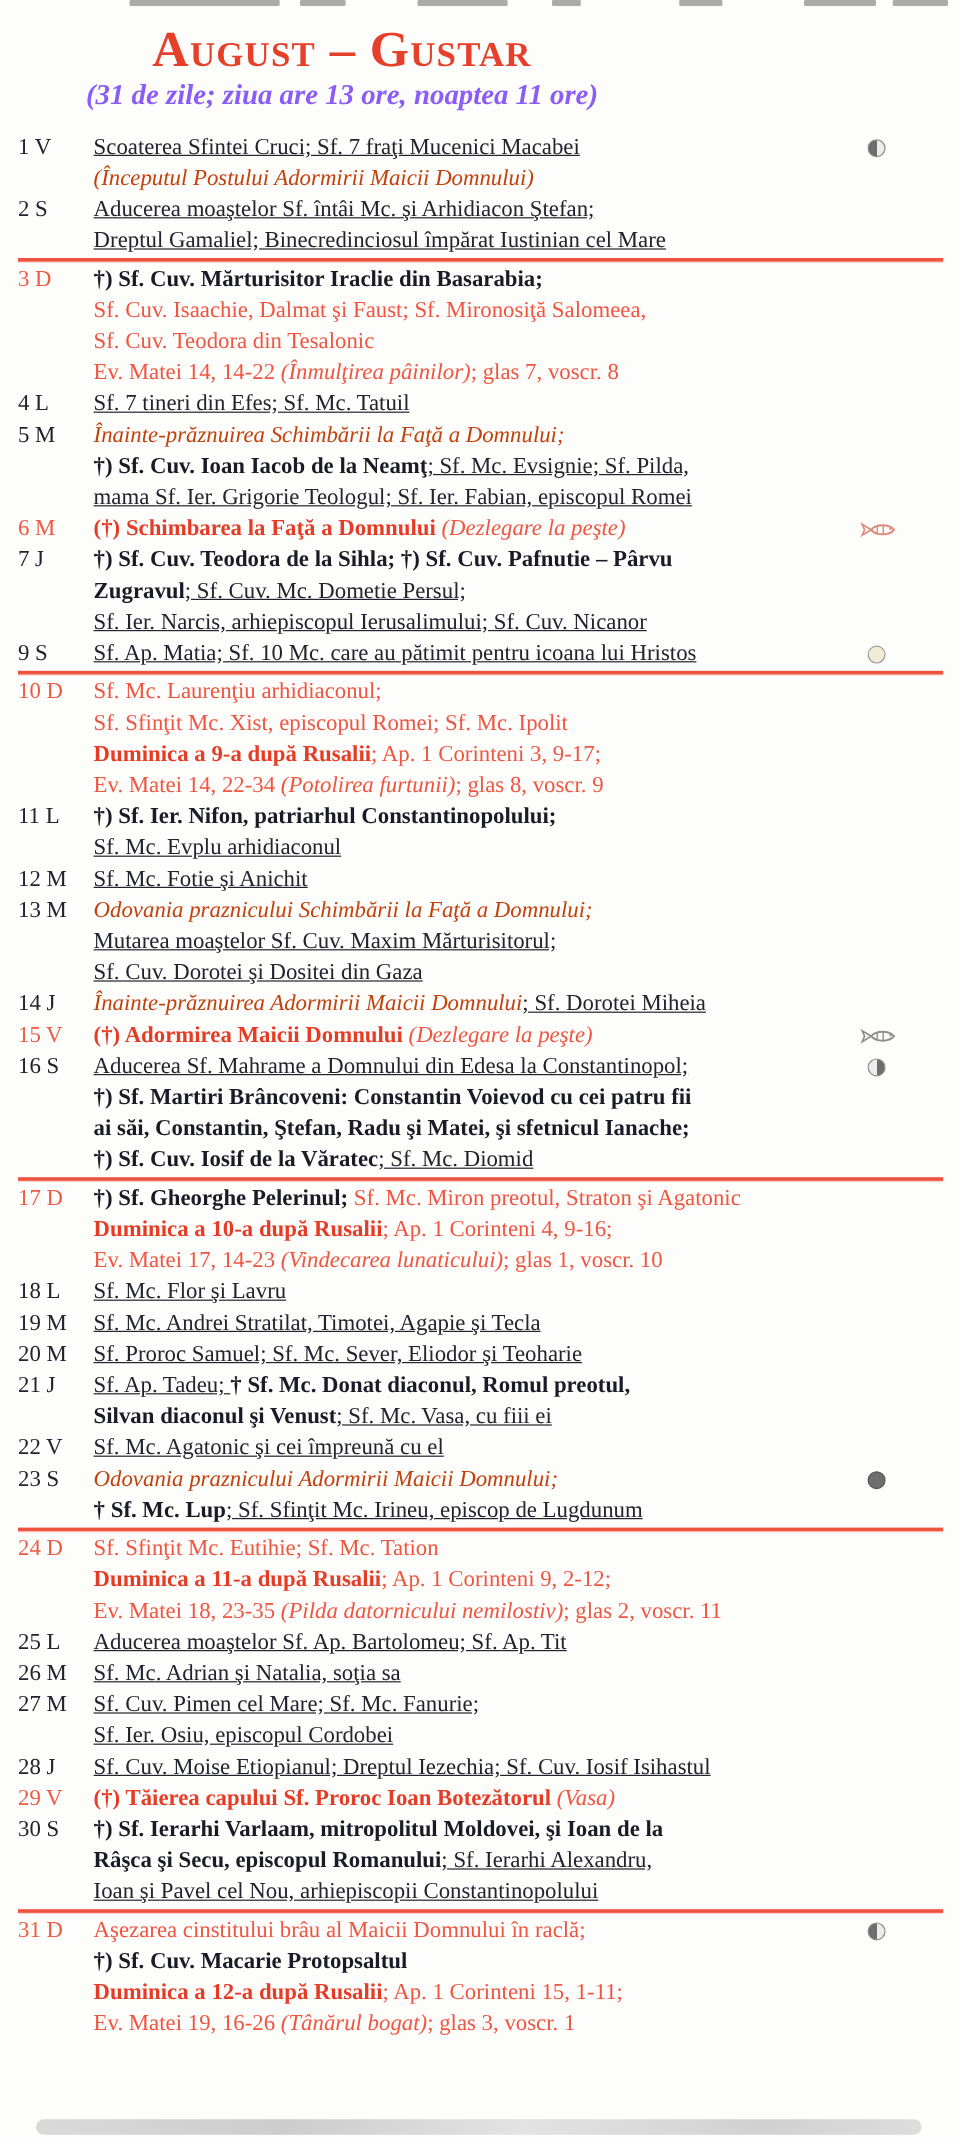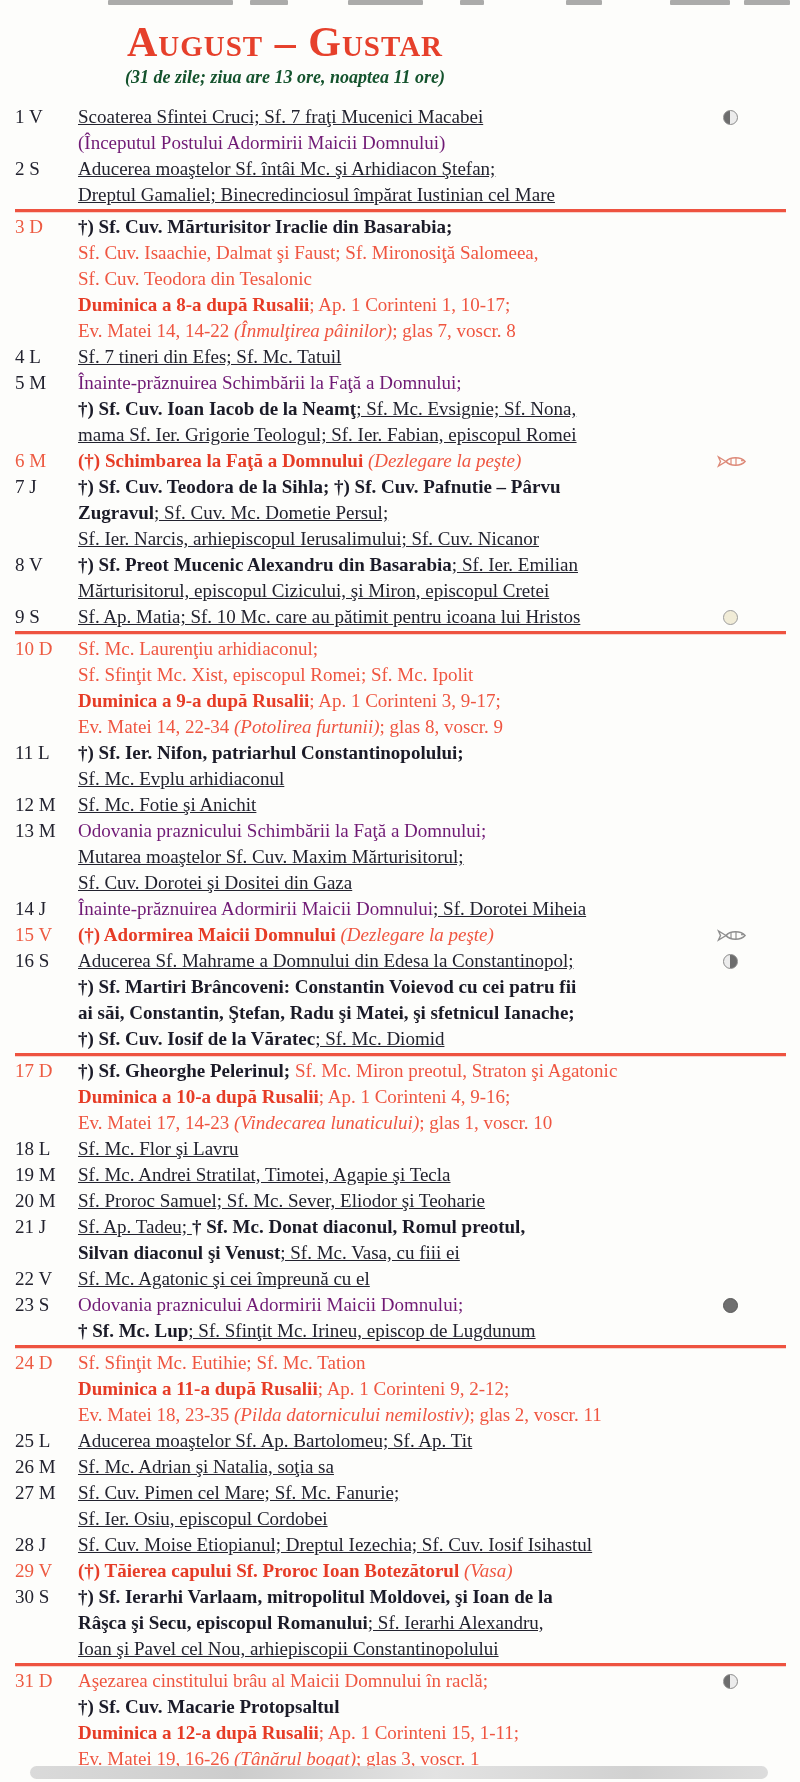--- a/index.html
+++ b/index.html
@@ -17,34 +17,34 @@
     background:linear-gradient(90deg,#d6d6d6,#c7c7c7 28%,#e0e0e0 55%,#cccccc 82%,#d9d9d9);
     border-radius:7px; opacity:.9; }
 
   
   .header { padding-top:20px; width:570px; text-align:center; }
   .title {
     font-size:42px; font-weight:bold; font-variant:small-caps;
     letter-spacing:1px; line-height:1.05; color:#e6402b;
   }
   .subtitle {
-    margin-top:3px; font-size:18px; font-weight:bold; font-style:italic; color:#14532d;
+    margin-top:3px; font-size:24px; font-weight:bold; font-style:italic; color:#8b5cf6;
   }
 
   
   .calendar { padding:16px 0 0 15px; }
   .entry { display:flex; }
   .day-label { flex:none; width:63px; font-size:19px; line-height:26px; color:#23232f; }
   .red-day .day-label { color:#ed5b42; }
   .lines { flex:1; min-width:0; }
   .line { position:relative; height:26px; line-height:26px; font-size:19px; white-space:nowrap; }
 
   .seg-k  { color:#23232f;text-decoration:underline; }
   .seg-kb { color:#1b1b28; font-weight:bold; }
-  .seg-ki { color:#701a75; }
+  .seg-ki { color:#c2410c; font-style:italic; }
   .seg-r  { color:#ef5540; }
   .seg-rb { color:#e63c26; font-weight:bold; }
   .seg-ri { color:#ef5540; font-style:italic; }
 
   .separator { height:3px; background:#ee5340; margin:1px 14px 2px 0; box-shadow:0 1px 0 rgba(238,83,64,.25); }
 
   
   .moon { position:absolute; top:6px; right:62px; width:15px; height:15px;
     border-radius:50%; border:1px solid #8a8a8a; box-sizing:border-box; }
   .moon-last-quarter  { background:linear-gradient(90deg,#6d6d6d 50%,#ececec 50%); }
@@ -88,35 +88,34 @@
           <div class="line"><span class="seg seg-k">Dreptul Gamaliel; Binecredinciosul împărat Iustinian cel Mare</span></div>
         </div>
       </div>
       <div class="separator"></div>
       <div class="entry red-day">
         <div class="day-label">3 D</div>
         <div class="lines">
           <div class="line"><span class="seg seg-kb">†) Sf. Cuv. Mărturisitor Iraclie din Basarabia;</span></div>
           <div class="line"><span class="seg seg-r">Sf. Cuv. Isaachie, Dalmat şi Faust; Sf. Mironosiţă Salomeea,</span></div>
           <div class="line"><span class="seg seg-r">Sf. Cuv. Teodora din Tesalonic</span></div>
-          <div class="line"><span class="seg seg-rb">Duminica a 8-a după Rusalii</span><span class="seg seg-r">; Ap. 1 Corinteni 1, 10-17;</span></div>
           <div class="line"><span class="seg seg-r">Ev. Matei 14, 14-22 </span><span class="seg seg-ri">(Înmulţirea pâinilor)</span><span class="seg seg-r">; glas 7, voscr. 8</span></div>
         </div>
       </div>
       <div class="entry">
         <div class="day-label">4 L</div>
         <div class="lines">
           <div class="line"><span class="seg seg-k">Sf. 7 tineri din Efes; Sf. Mc. Tatuil</span></div>
         </div>
       </div>
       <div class="entry">
         <div class="day-label">5 M</div>
         <div class="lines">
           <div class="line"><span class="seg seg-ki">Înainte-prăznuirea Schimbării la Faţă a Domnului;</span></div>
-          <div class="line"><span class="seg seg-kb">†) Sf. Cuv. Ioan Iacob de la Neamţ</span><span class="seg seg-k">; Sf. Mc. Evsignie; Sf. Nona,</span></div>
+          <div class="line"><span class="seg seg-kb">†) Sf. Cuv. Ioan Iacob de la Neamţ</span><span class="seg seg-k">; Sf. Mc. Evsignie; Sf. Pilda,</span></div>
           <div class="line"><span class="seg seg-k">mama Sf. Ier. Grigorie Teologul; Sf. Ier. Fabian, episcopul Romei</span></div>
         </div>
       </div>
       <div class="entry red-day">
         <div class="day-label">6 M</div>
         <div class="lines">
           <div class="line"><span class="seg seg-rb">(†) Schimbarea la Faţă a Domnului </span><span class="seg seg-ri">(Dezlegare la peşte)</span><span class="fish">
               <svg viewBox="0 0 34 13" xmlns="http://www.w3.org/2000/svg">
                 <path d="M10 6.5 C14 1.5, 25 1.5, 29 6.5 C25 11.5, 14 11.5, 10 6.5 Z" fill="none" stroke="#dd8a79" stroke-width="1.6"></path>
                 <path d="M10 6.5 L2.5 2 L4.5 6.5 L2.5 11 Z" fill="none" stroke="#dd8a79" stroke-width="1.4"></path>
@@ -129,27 +128,20 @@
       </div>
       <div class="entry">
         <div class="day-label">7 J</div>
         <div class="lines">
           <div class="line"><span class="seg seg-kb">†) Sf. Cuv. Teodora de la Sihla; †) Sf. Cuv. Pafnutie – Pârvu</span></div>
           <div class="line"><span class="seg seg-kb">Zugravul</span><span class="seg seg-k">; Sf. Cuv. Mc. Dometie Persul;</span></div>
           <div class="line"><span class="seg seg-k">Sf. Ier. Narcis, arhiepiscopul Ierusalimului; Sf. Cuv. Nicanor</span></div>
         </div>
       </div>
       <div class="entry">
-        <div class="day-label">8 V</div>
-        <div class="lines">
-          <div class="line"><span class="seg seg-kb">†) Sf. Preot Mucenic Alexandru din Basarabia</span><span class="seg seg-k">; Sf. Ier. Emilian</span></div>
-          <div class="line"><span class="seg seg-k">Mărturisitorul, episcopul Cizicului, şi Miron, episcopul Cretei</span></div>
-        </div>
-      </div>
-      <div class="entry">
         <div class="day-label">9 S</div>
         <div class="lines">
           <div class="line"><span class="seg seg-k">Sf. Ap. Matia; Sf. 10 Mc. care au pătimit pentru icoana lui Hristos</span><span class="moon moon-new"></span></div>
         </div>
       </div>
       <div class="separator"></div>
       <div class="entry red-day">
         <div class="day-label">10 D</div>
         <div class="lines">
           <div class="line"><span class="seg seg-r">Sf. Mc. Laurenţiu arhidiaconul;</span></div>

